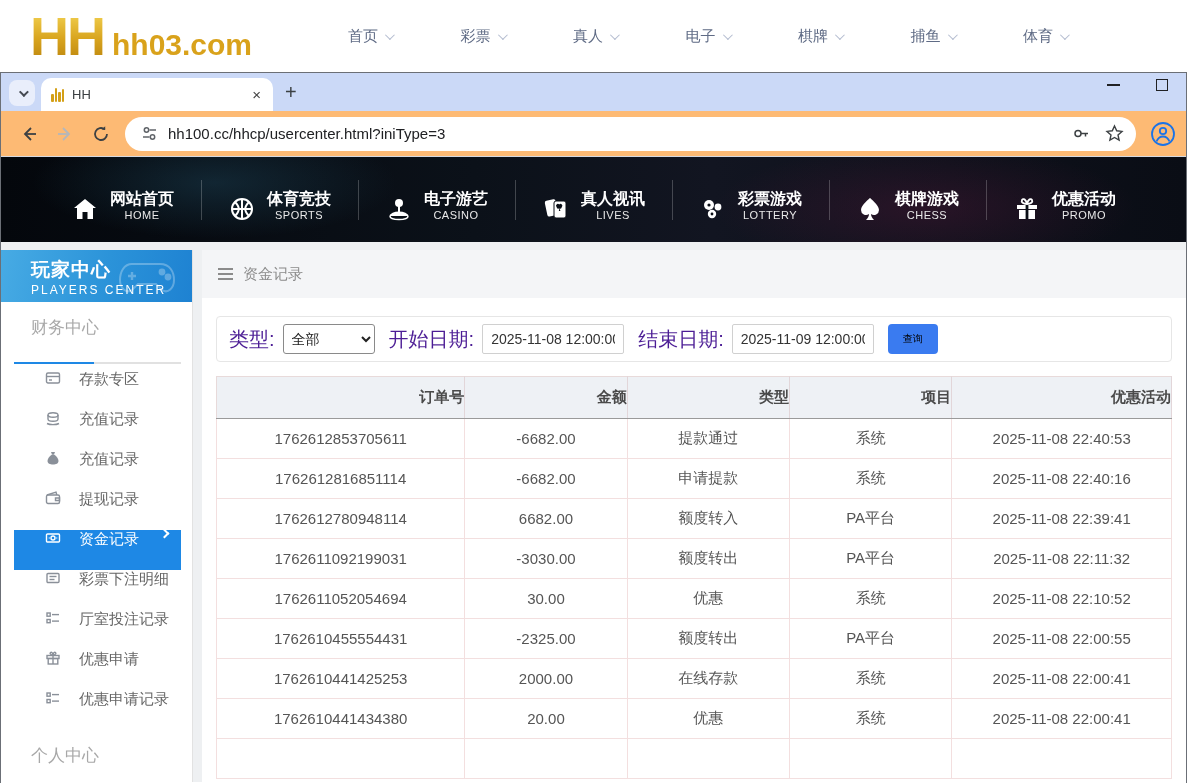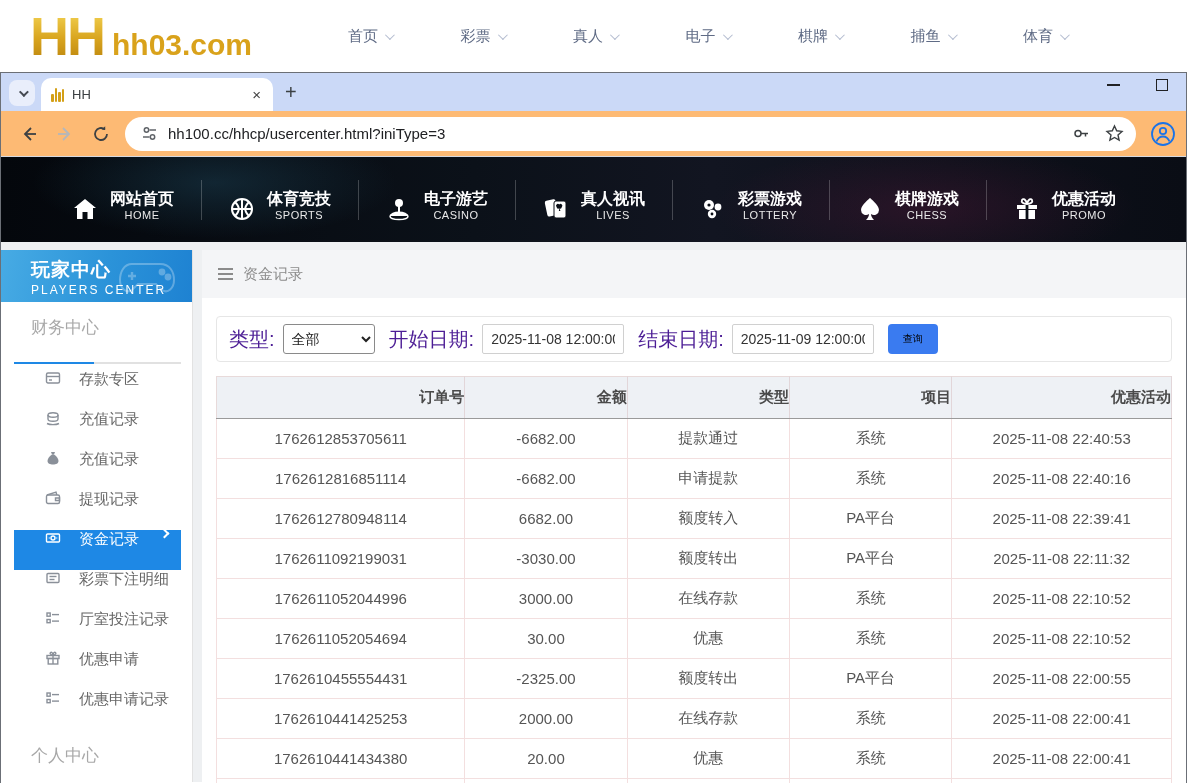--- a/index.html
+++ b/index.html
@@ -507,27 +507,20 @@
               <td>2025-11-08 22:39:41</td>
             </tr>
             <tr>
               <td>1762611092199031</td>
               <td>-3030.00</td>
               <td>额度转出</td>
               <td>PA平台</td>
               <td>2025-11-08 22:11:32</td>
             </tr>
             <tr>
-              <td>1762611052044996</td>
-              <td>3000.00</td>
-              <td>在线存款</td>
-              <td>系统</td>
-              <td>2025-11-08 22:10:52</td>
-            </tr>
-            <tr>
               <td>1762611052054694</td>
               <td>30.00</td>
               <td>优惠</td>
               <td>系统</td>
               <td>2025-11-08 22:10:52</td>
             </tr>
             <tr>
               <td>1762610455554431</td>
               <td>-2325.00</td>
               <td>额度转出</td>

